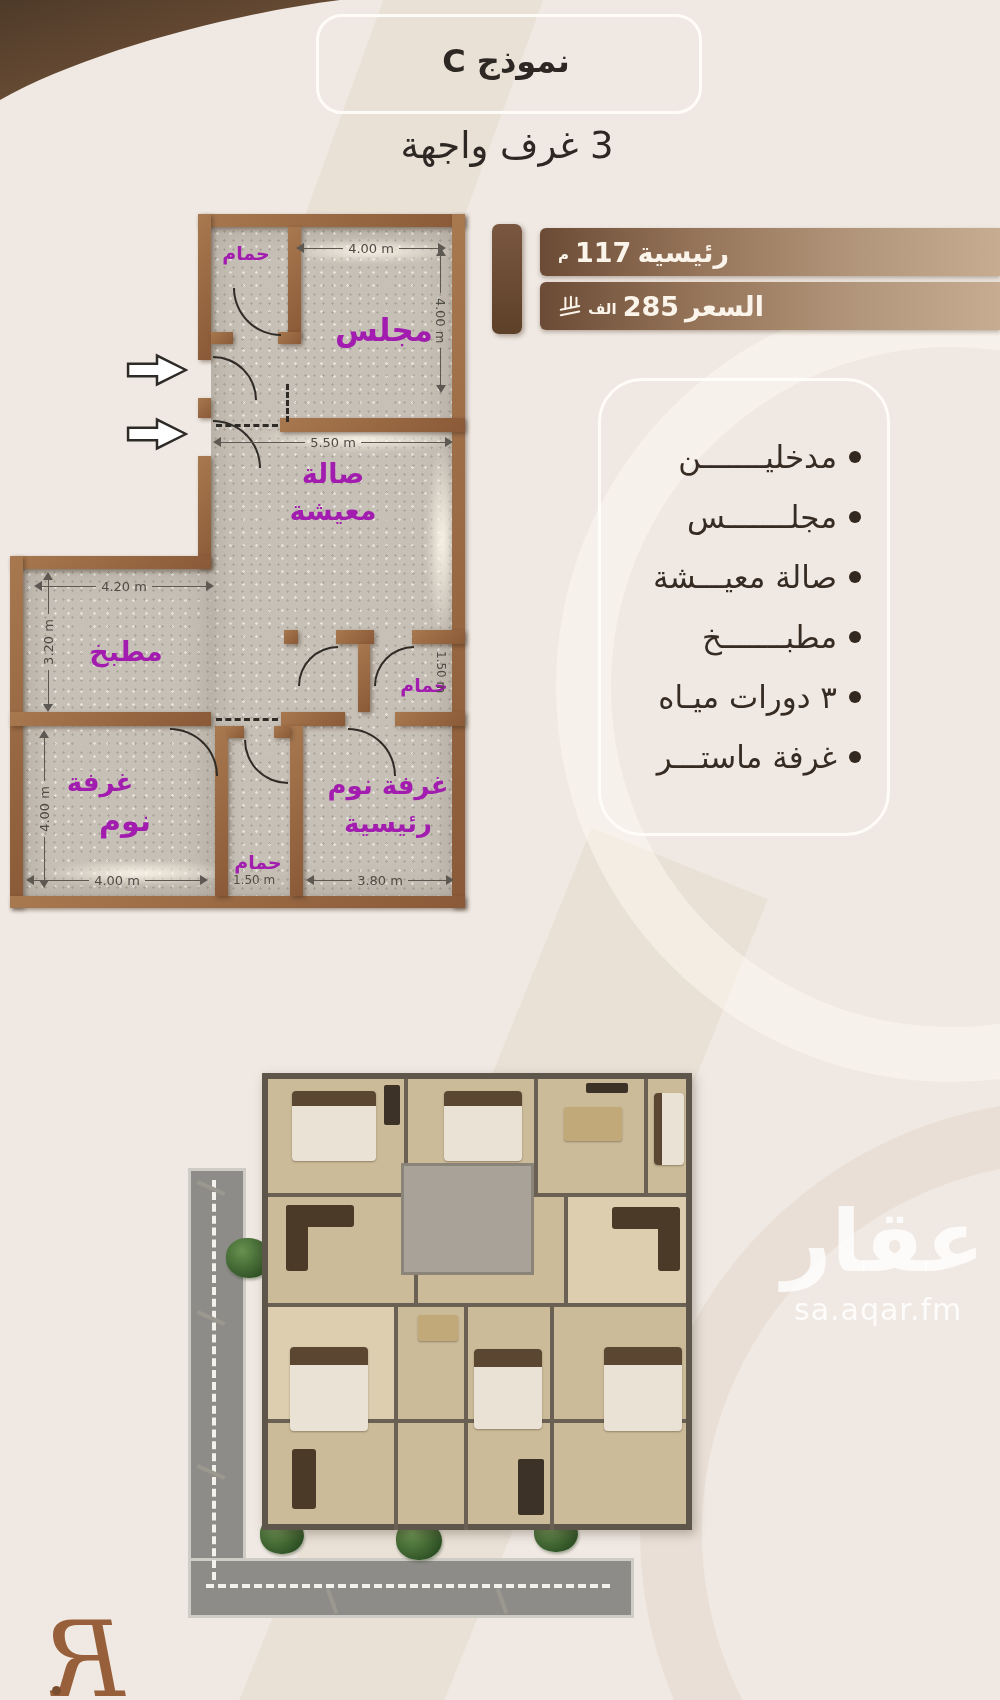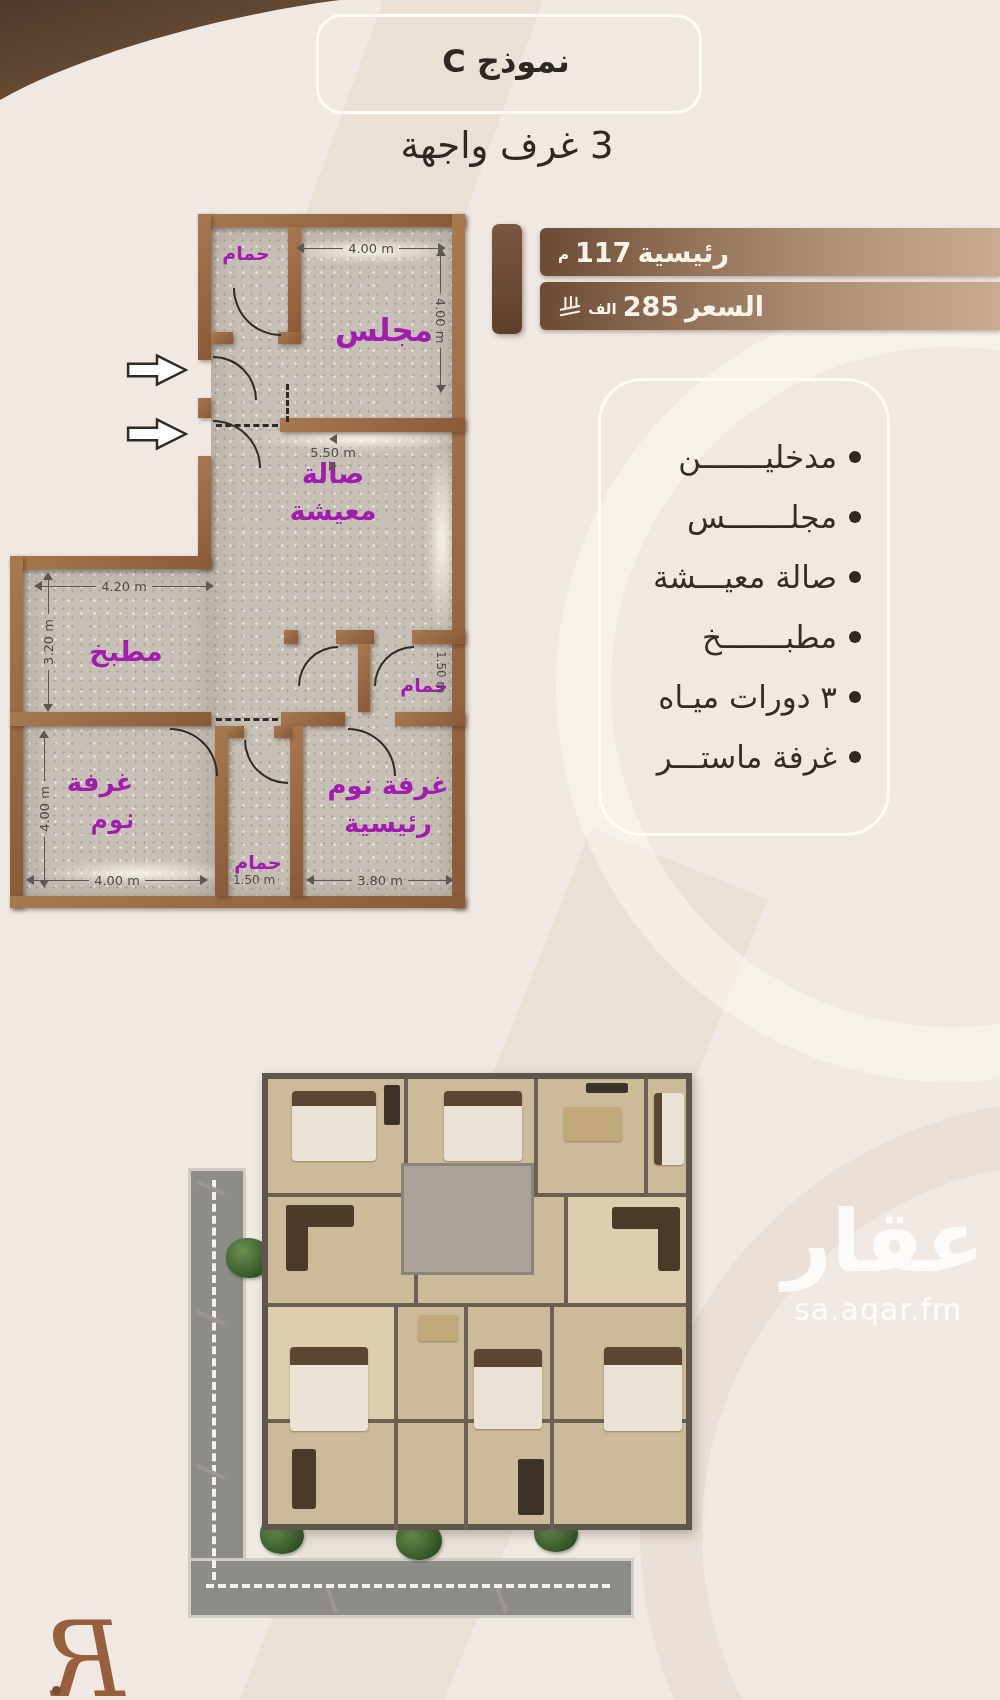--- a/index.html
+++ b/index.html
@@ -202,33 +202,33 @@
       <path d="M2,11 H30 V3 L58,17 30,31 V23 H2 Z" fill="#ffffff" stroke="#2e2a26" stroke-width="2.4"></path>
     </svg>
 
     <div class="rlabel" style="left:246px;top:253px;font-size:19px;">حمام</div>
     <div class="rlabel" style="left:372px;top:330px;font-size:31px;margin-left:12px;">مجلس</div>
     <div class="rlabel" style="left:333px;top:473px;font-size:27px;">صالة</div>
     <div class="rlabel" style="left:333px;top:510px;font-size:27px;">معيشة</div>
     <div class="rlabel" style="left:126px;top:651px;font-size:27px;">مطبخ</div>
     <div class="rlabel" style="left:424px;top:685px;font-size:19px;">حمام</div>
     <div class="rlabel" style="left:100px;top:782px;font-size:26px;">غرفة</div>
-    <div class="rlabel" style="left:115px;top:820px;font-size:26px;font-family:Liberation Mono, monospace;">نوم</div>
+    <div class="rlabel" style="left:125px;top:820px;font-size:30px;">نوم</div>
     <div class="rlabel" style="left:258px;top:862px;font-size:19px;">حمام</div>
     <div class="rlabel" style="left:388px;top:785px;font-size:26px;">غرفة نوم</div>
     <div class="rlabel" style="left:388px;top:823px;font-size:26px;">رئيسية</div>
 
     <div class="dim" style="left:296px;top:240px;width:150px;">
       <span class="ah l"></span>
         <span class="ln"></span>
         <span class="dlabel">4.00 m</span>
         <span class="ln"></span>
         <span class="ah r"></span>
     </div>
-    <div class="dim" style="left:213px;top:434px;width:240px;flex-direction:column;">
+    <div class="dim" style="left:213px;top:434px;width:240px;">
       <span class="ah l"></span>
         <span class="ln"></span>
         <span class="dlabel">5.50 m</span>
         <span class="ln"></span>
         <span class="ah r"></span>
     </div>
     <div class="dim" style="left:34px;top:578px;width:180px;">
       <span class="ah l"></span>
         <span class="ln"></span>
         <span class="dlabel">4.20 m</span>

